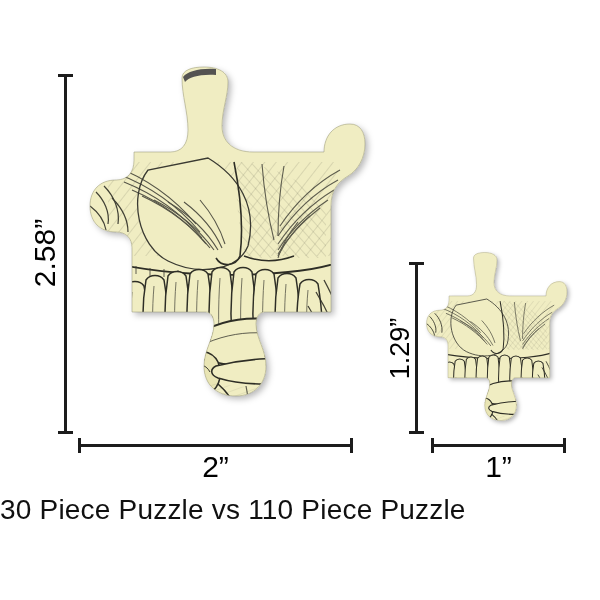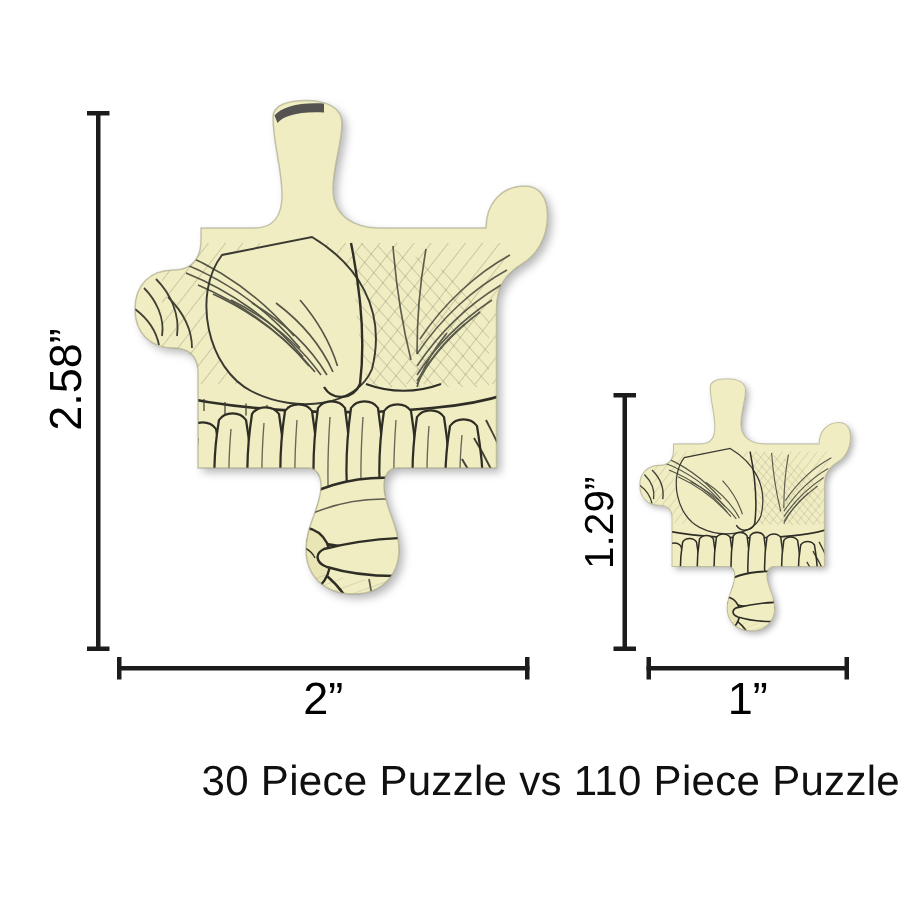--- a/index.html
+++ b/index.html
@@ -35,25 +35,24 @@
     position:absolute;
     color:#000;
     white-space:nowrap;
     text-align:center;
   }
 
   
   #caption{
     position:absolute;
     left:0; top:494px; width:600px;
-    text-align:right;
+    text-align:left;
     font-size:28px;
     letter-spacing:0.2px;
     color:#101010;
-    margin-top:11px;
   }
 
   
   .piece-wrap{position:absolute;}
   .piece-wrap svg{display:block;overflow:visible;}
 </style>
 </head>
 <body>
 
 <div id="stage">

